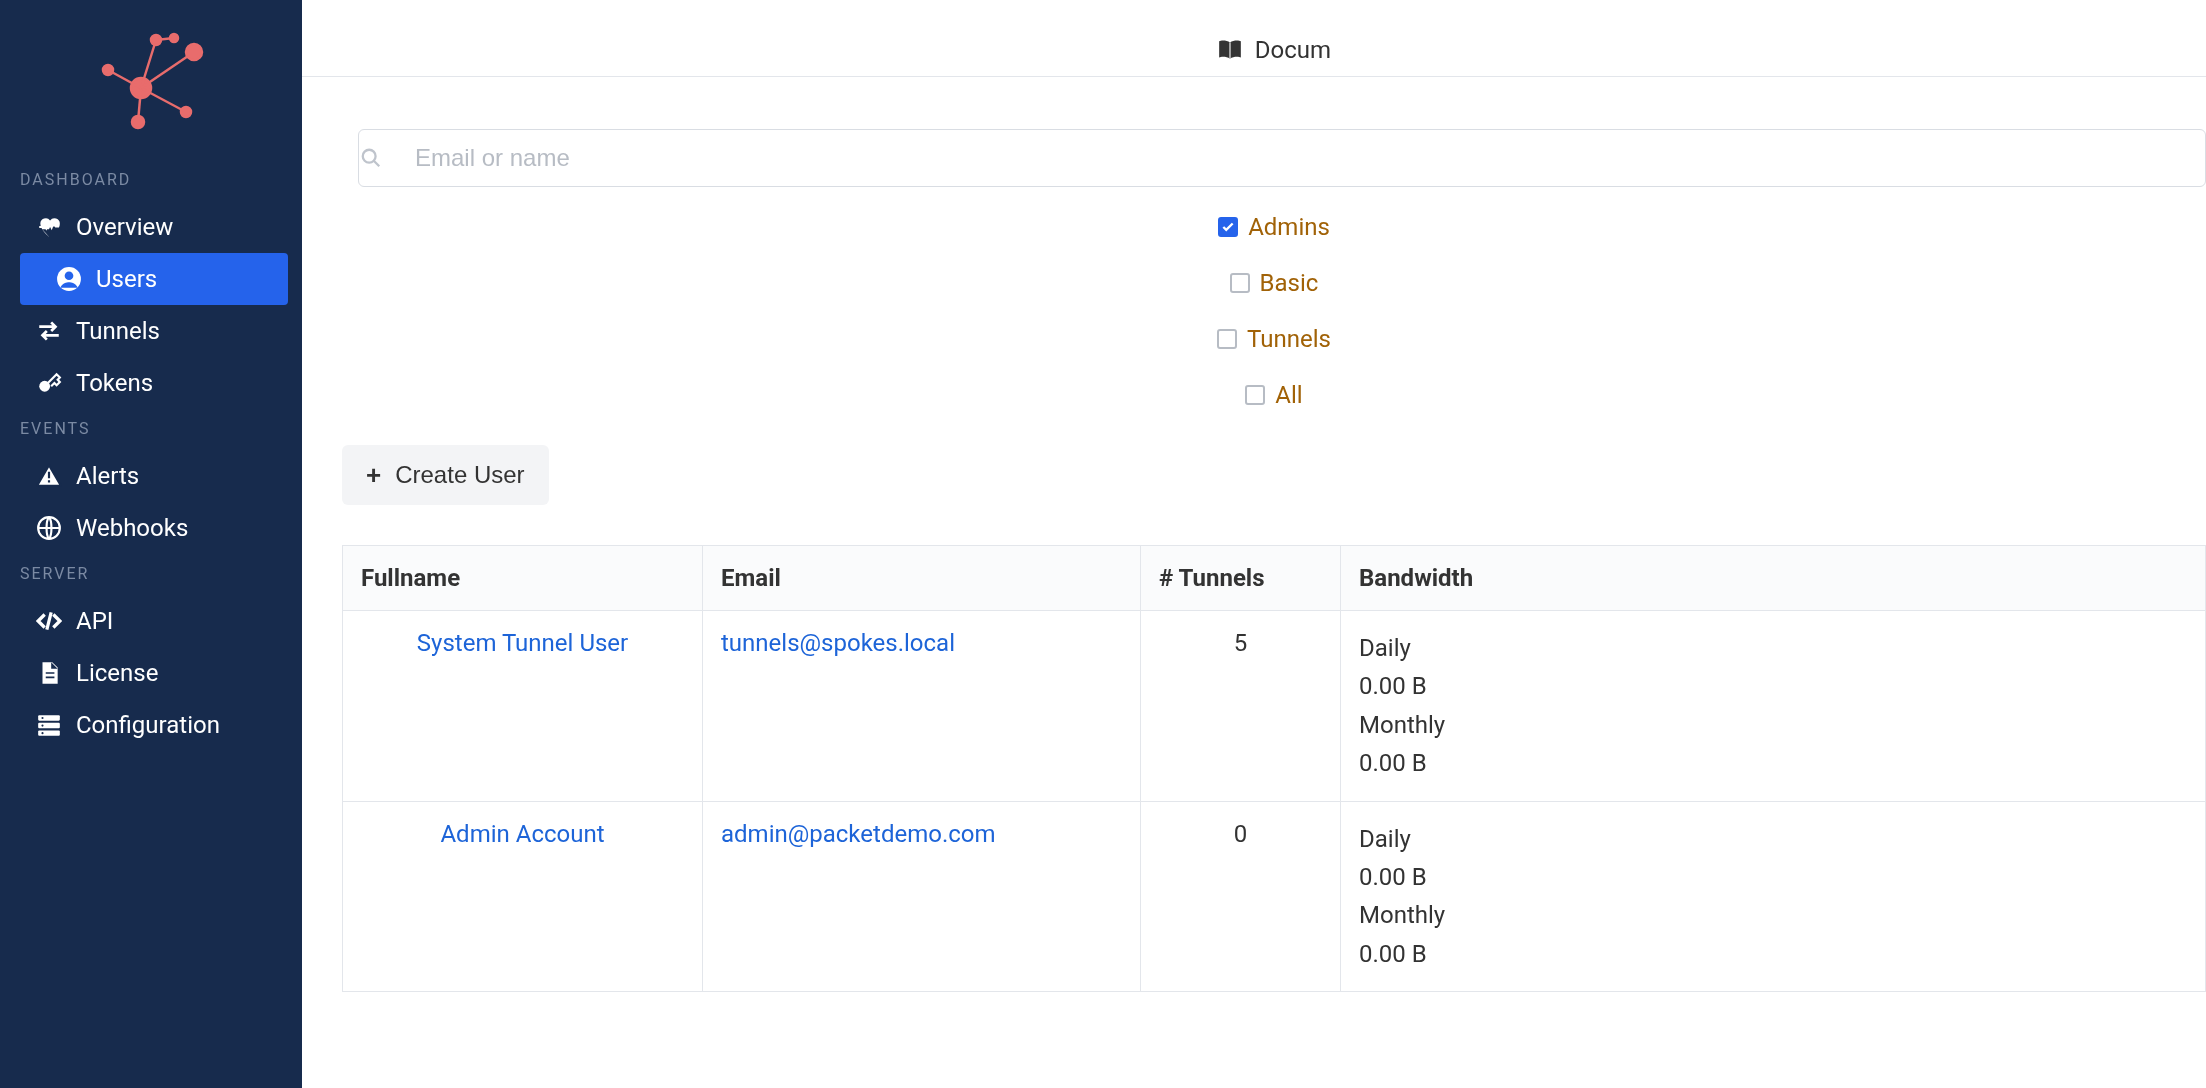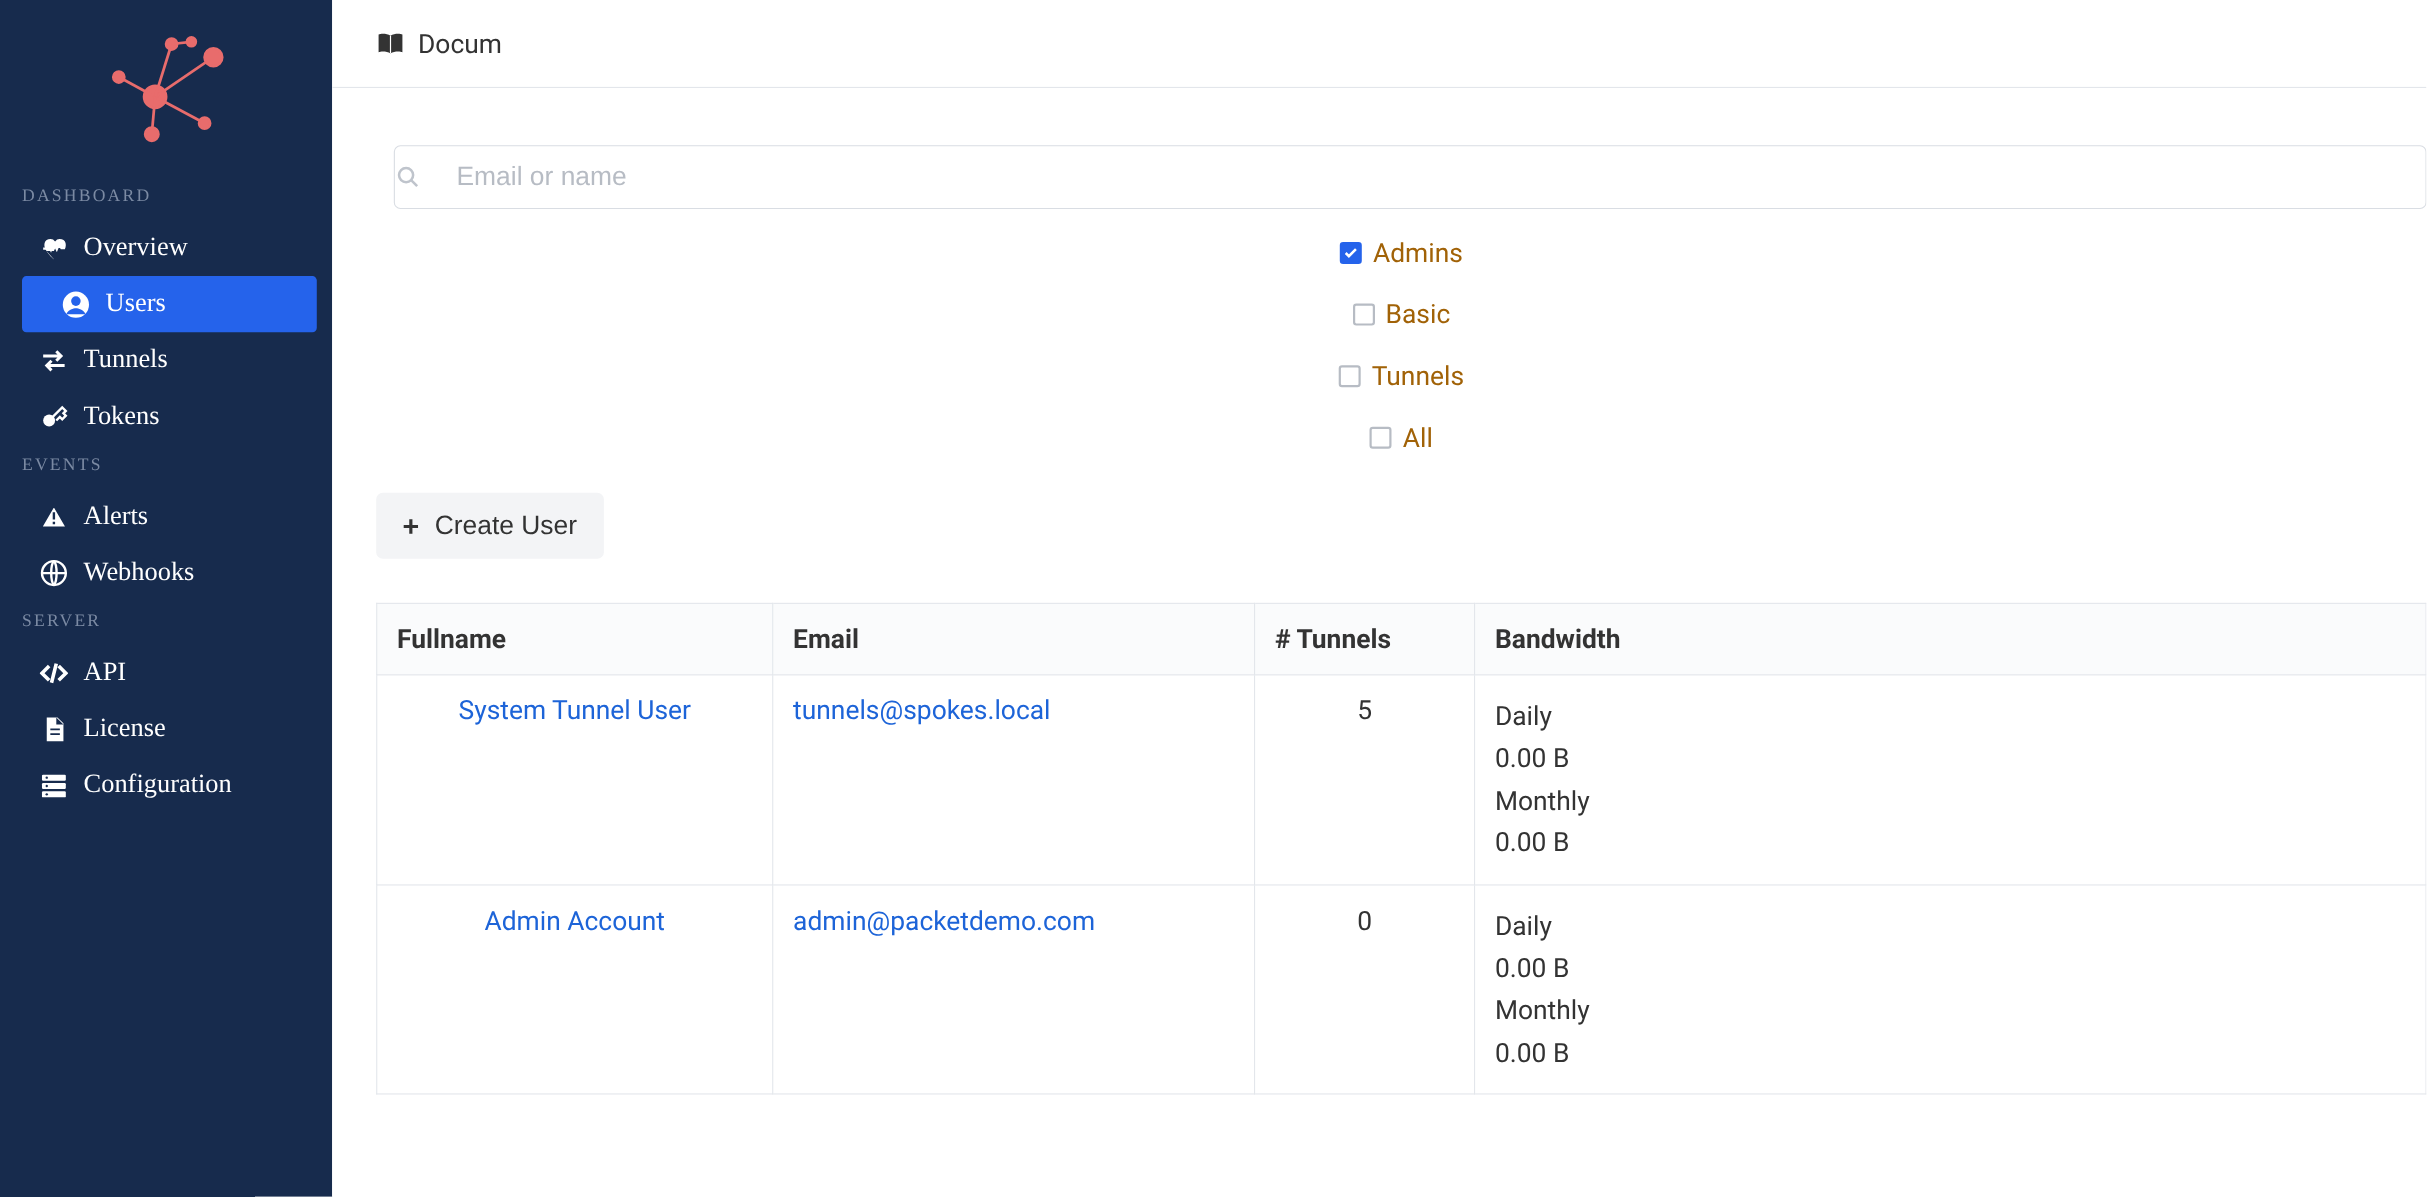--- a/index.html
+++ b/index.html
@@ -1,26 +1,26 @@
 <!DOCTYPE html>
 <html><head>
 <meta charset="utf-8">
 <style>
 * { box-sizing: border-box; margin: 0; padding: 0; }
 body { font-family: -apple-system, BlinkMacSystemFont, "Segoe UI", Roboto, Helvetica, Arial, sans-serif; font-size: 22px; color: #333; overflow: hidden; }
 .app { display: flex; width: 2206px; height: 1088px; }
-.sidebar { width: 302px; background: #172b4d; color: #fff; padding: 20px 0 0 0; flex-shrink: 0; font-family: Liberation Serif, serif; }
+.sidebar { width: 302px; background: #172b4d; color: #fff; padding: 20px 0 0 0; flex-shrink: 0; }
 .logo-wrap { display: flex; justify-content: center; padding: 10px 0 30px 0; }
 .logo { width: 110px; height: 100px; }
 .section-title { font-size: 16px; letter-spacing: 2px; color: #7b8aa3; padding: 10px 20px 12px 20px; text-transform: uppercase; }
 .nav-item { display: flex; align-items: center; gap: 14px; padding: 12px 20px 12px 36px; color: #fff; font-size: 24px; cursor: pointer; }
 .nav-item.active { background: #2563eb; margin: 0 14px 0 20px; border-radius: 4px; }
 .nav-item .icon { width: 26px; height: 26px; display: inline-flex; align-items: center; justify-content: center; flex-shrink: 0; }
 .main { flex: 1; background: #fff; display: flex; flex-direction: column; overflow: hidden; }
-.topbar { height: 80px; border-bottom: 1px solid #e3e6eb; display: flex; align-items: center; justify-content: flex-start; padding: 0 0 0 40px; }
+.topbar { height: 53px; border-bottom: 1px solid #e3e6eb; display: flex; align-items: center; justify-content: center; padding: 0 0 0 40px; margin-top: 24px; }
 .doc-link { display: flex; align-items: center; gap: 12px; color: #333; font-size: 24px; cursor: pointer; }
 .content { padding: 52px 0 0 40px; }
 .search-wrap { position: relative; margin-bottom: 26px; padding-left: 16px; }
 .search-wrap .search-icon { position: absolute; left: 18px; top: 50%; transform: translateY(-50%); color: #bfc4cc; }
 .search-input { width: 100%; padding: 14px 14px 14px 56px; font-size: 24px; border: 1px solid #d9dde3; border-radius: 6px; outline: none; color: #333; background: #fff; }
 .search-input::placeholder { color: #b7bcc4; }
 .filters { display: flex; align-items: center; gap: 28px; margin-bottom: 36px; font-size: 24px; color: #a16207; flex-direction: column; }
 .filter { display: flex; align-items: center; gap: 10px; cursor: pointer; }
 .cb { width: 20px; height: 20px; border: 2px solid #b7bcc4; border-radius: 3px; display: inline-flex; align-items: center; justify-content: center; }
 .cb.checked { background: #2563eb; border-color: #2563eb; }

